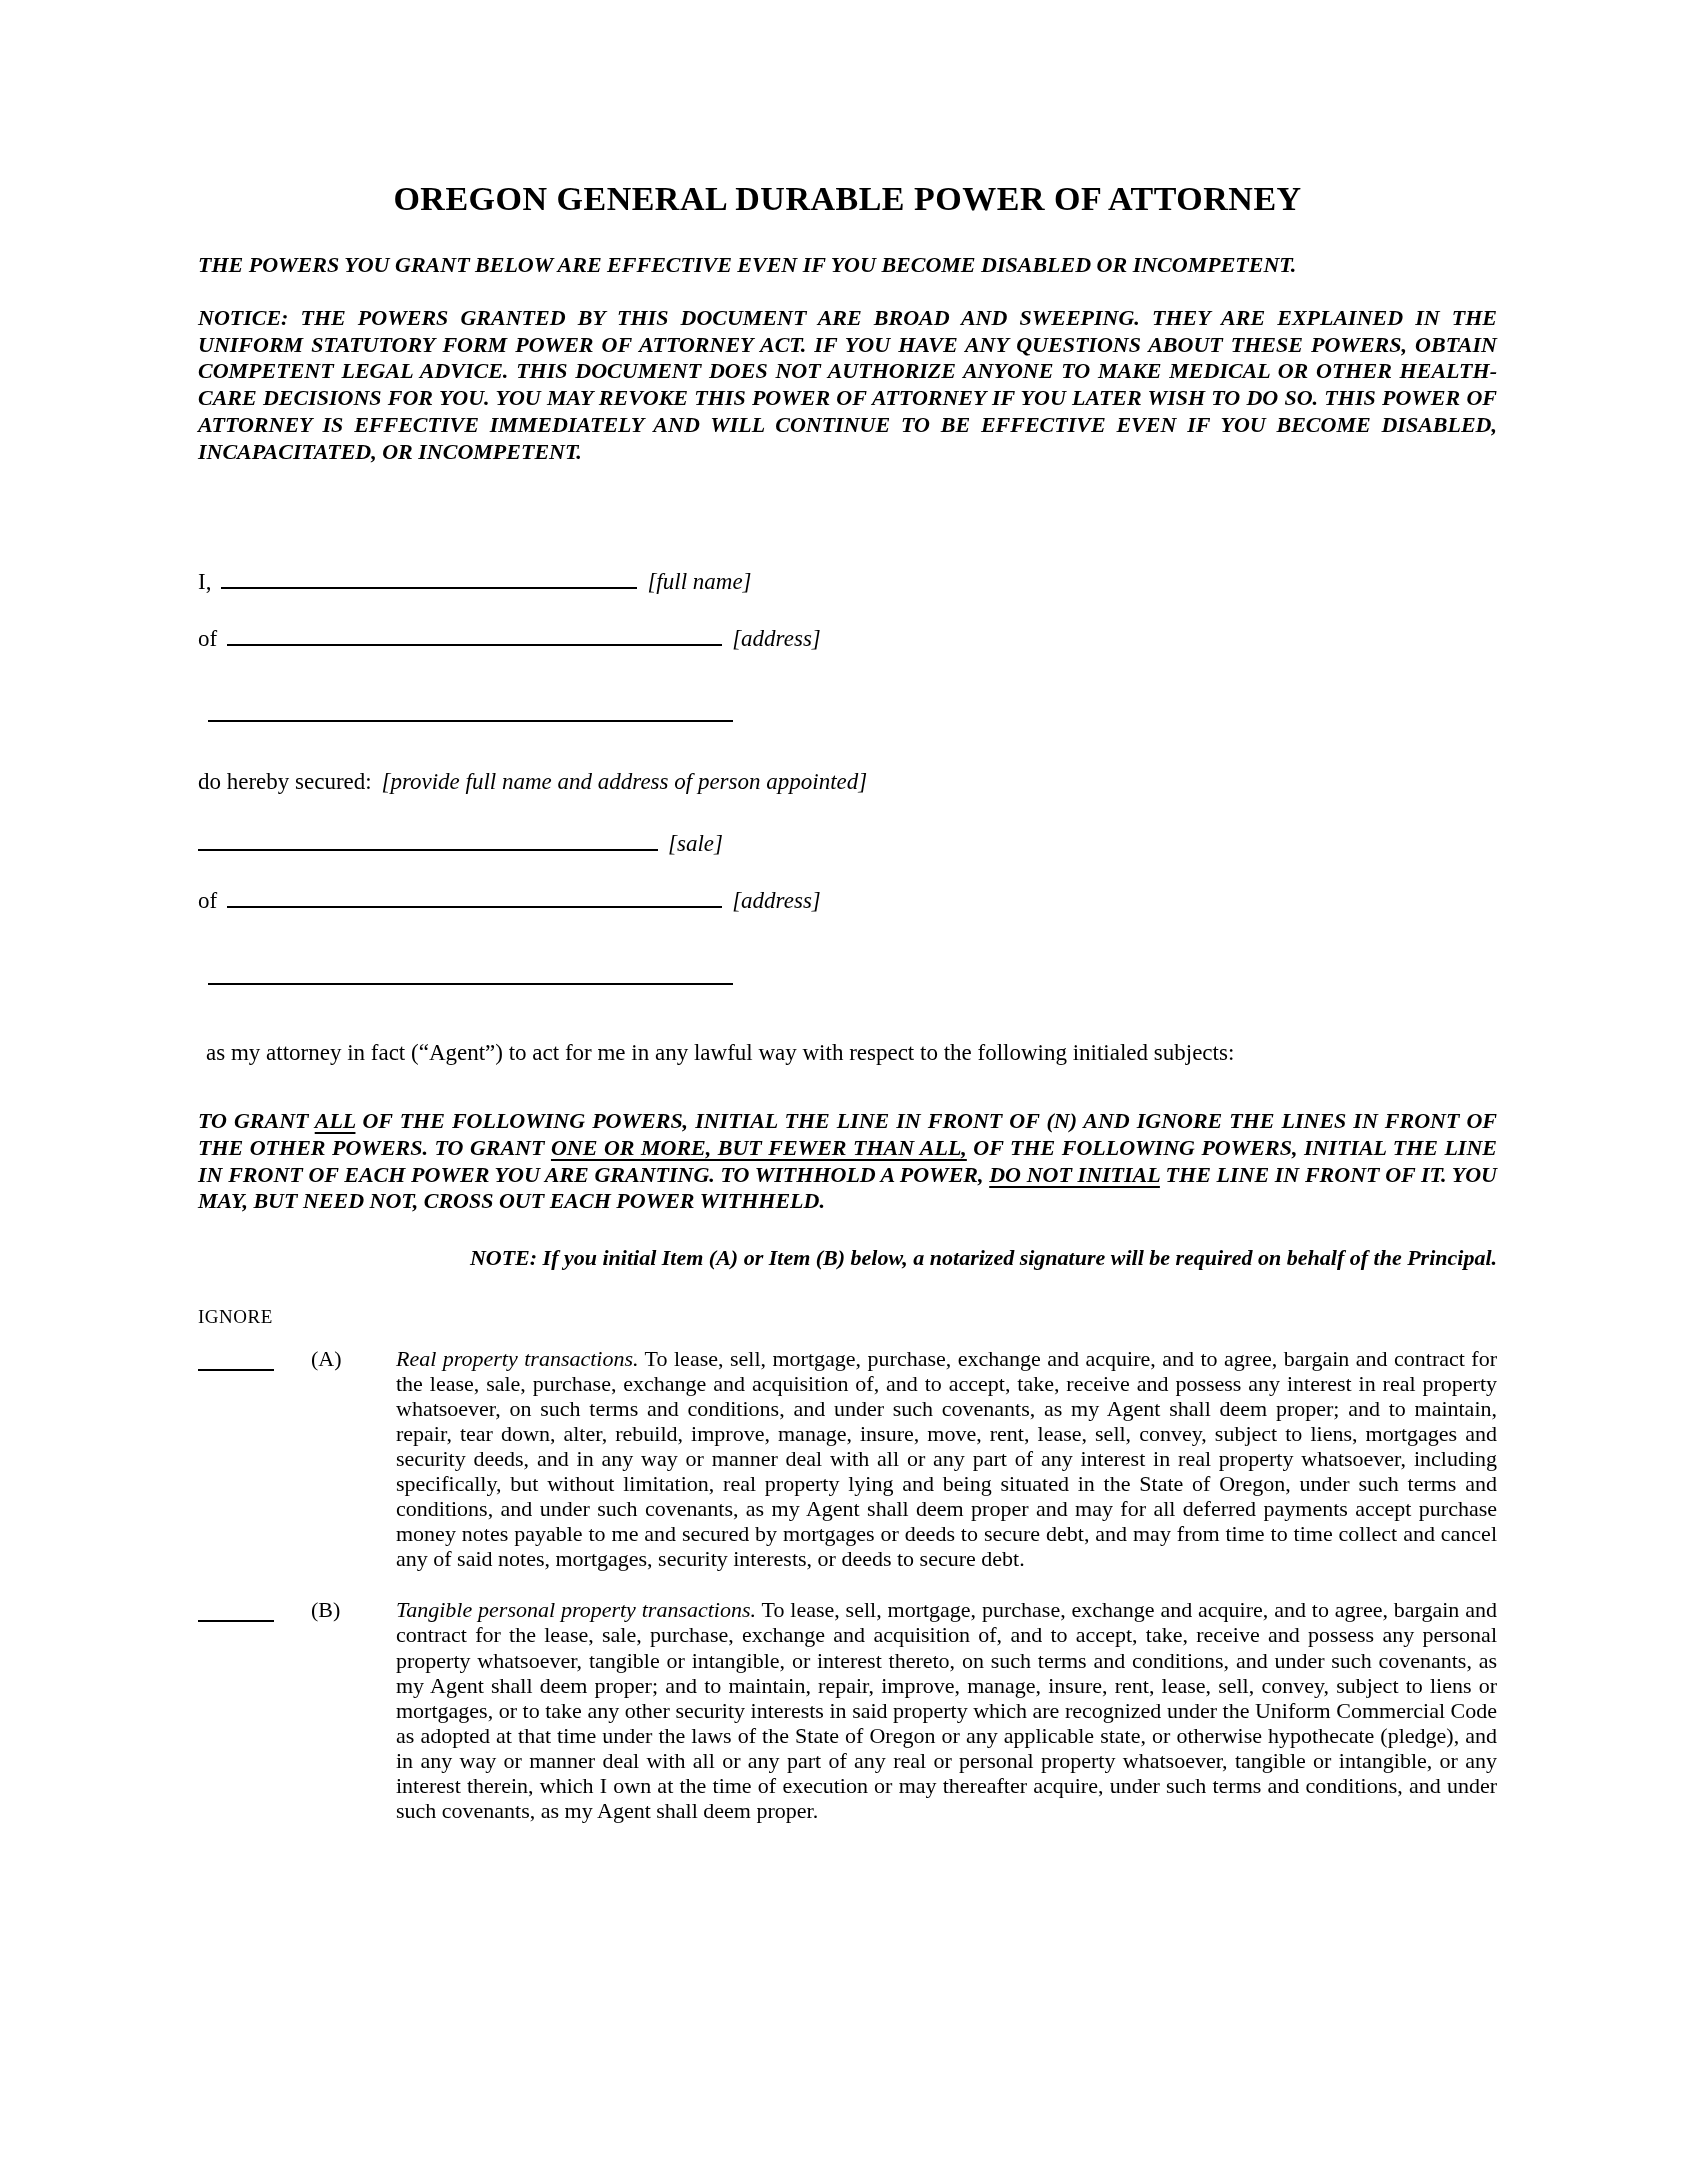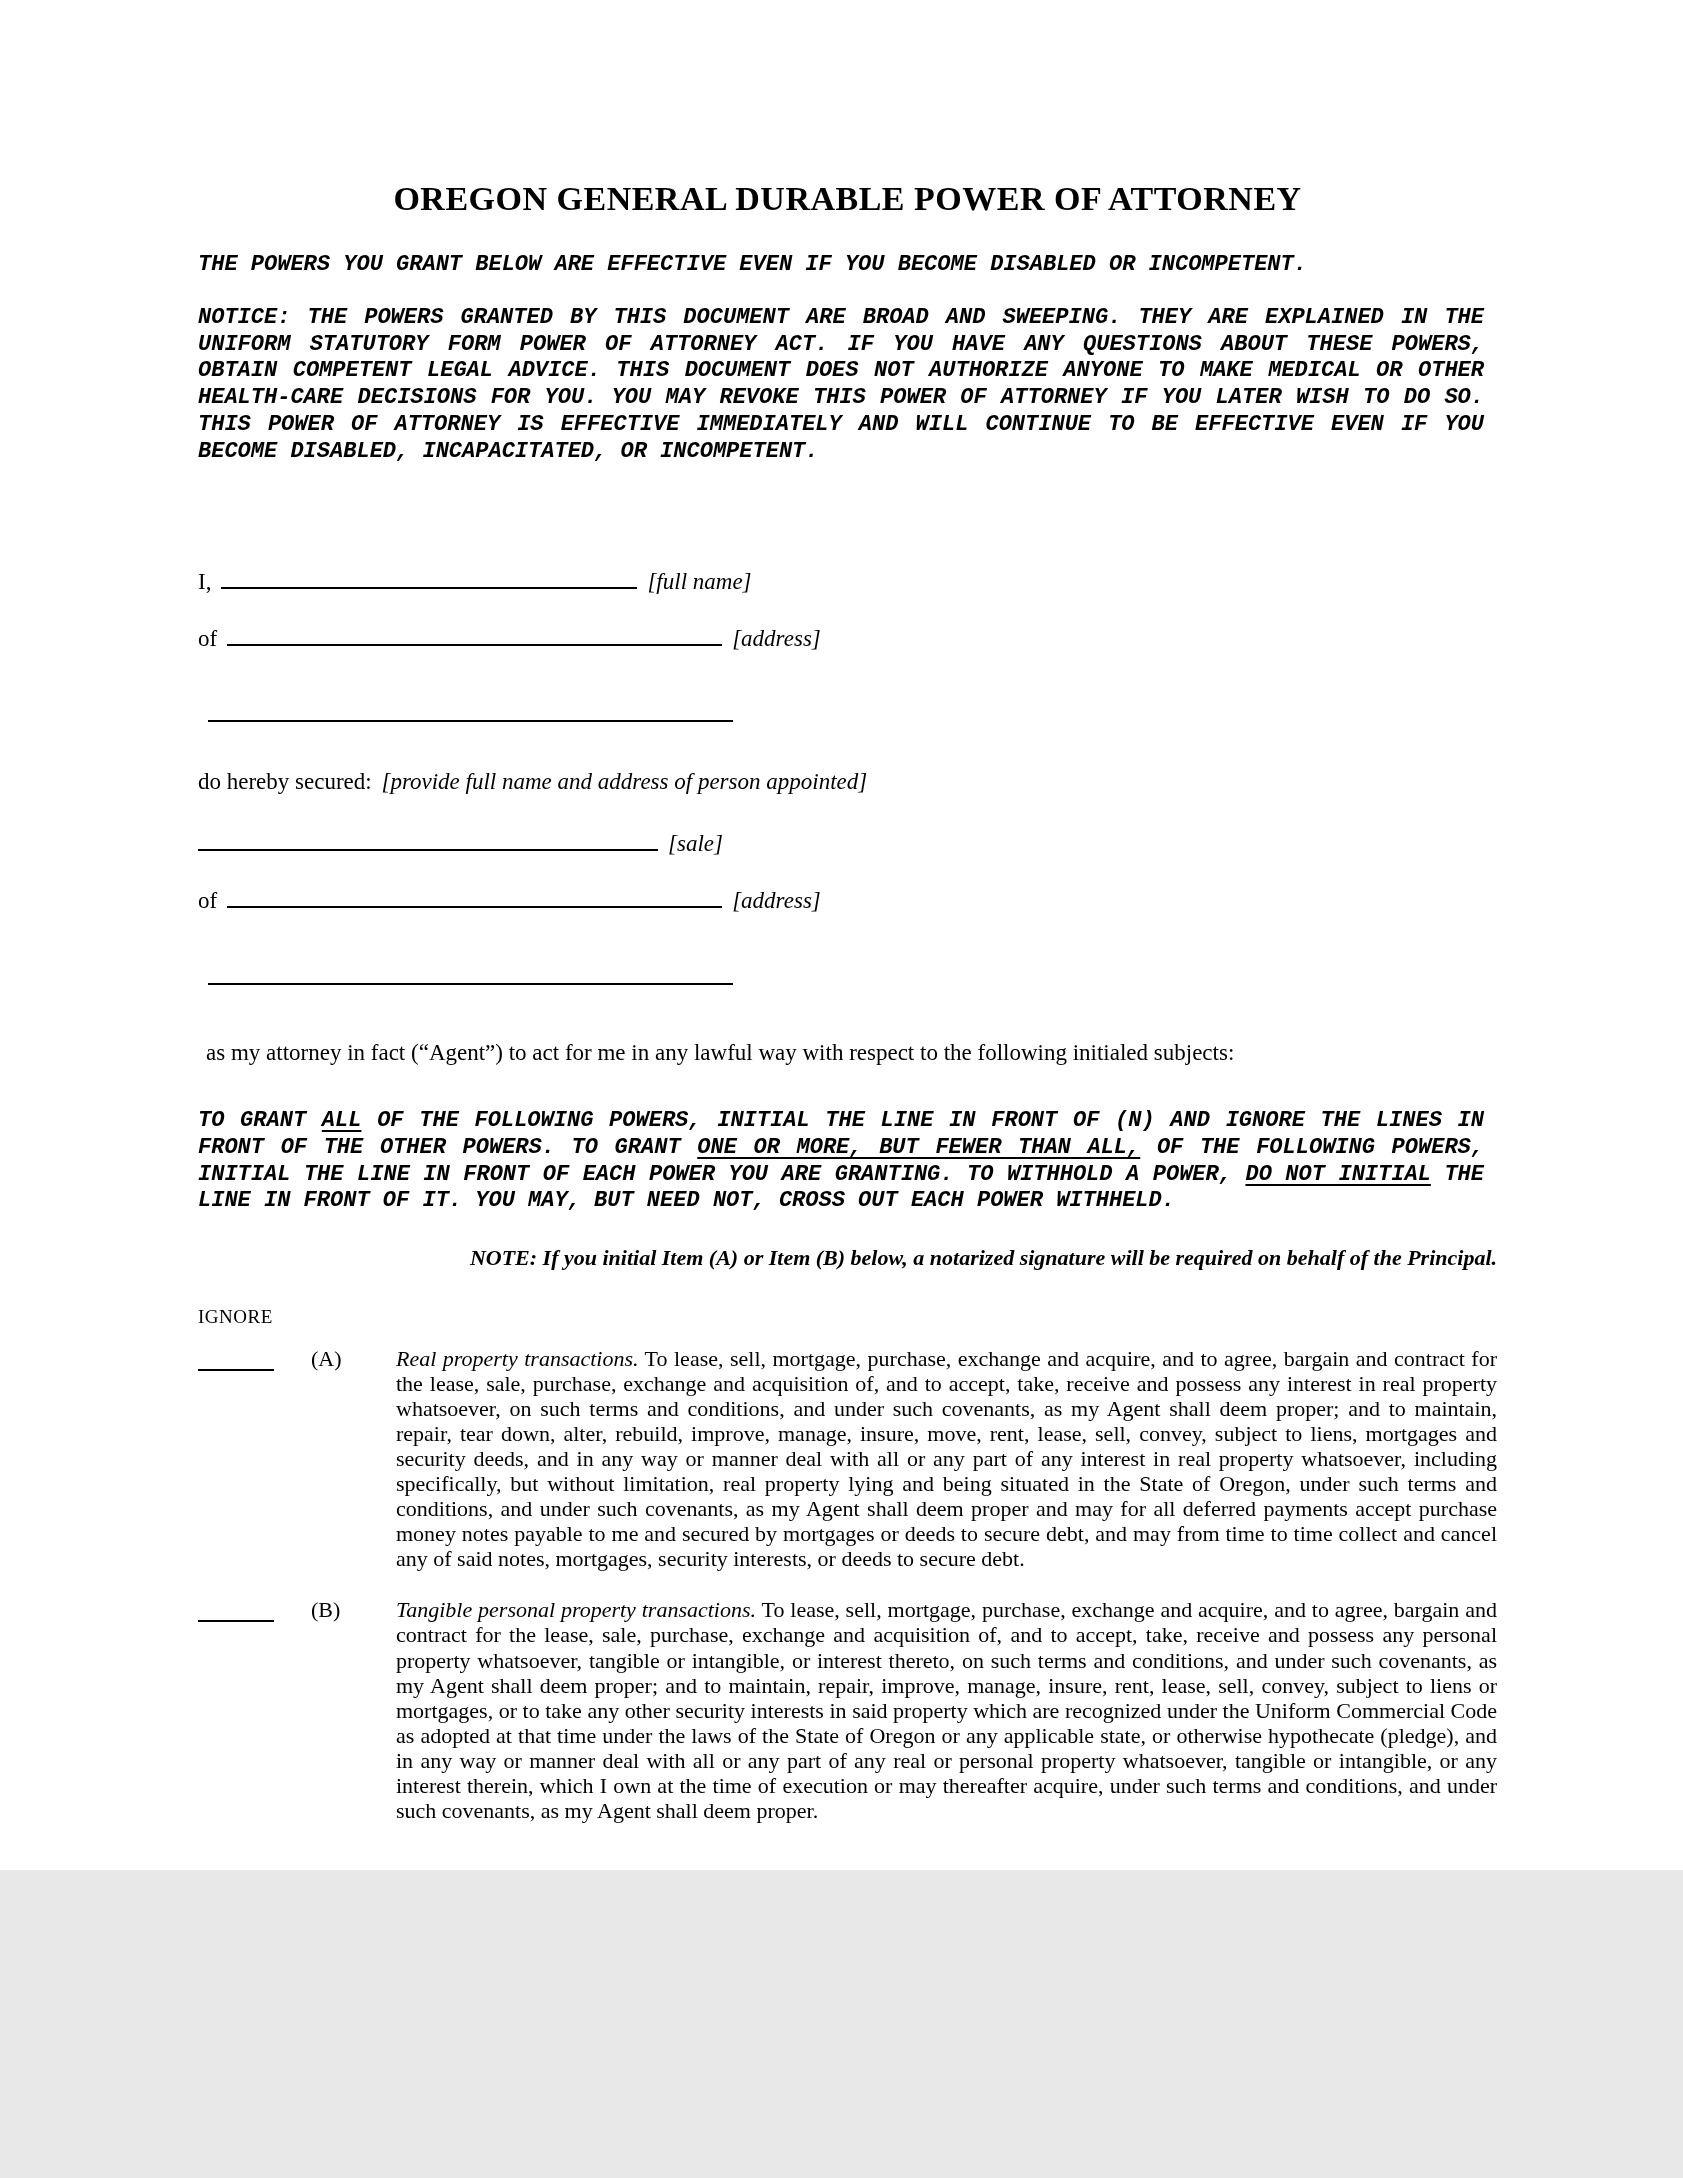--- a/index.html
+++ b/index.html
@@ -1,19 +1,19 @@
 <!DOCTYPE html>
 <html><head>
 <meta charset="utf-8">
 <style>
   html, body { margin: 0; padding: 0; background: #e8e8e8; }
   .page {
     position: relative;
     width: 1683px;
-    height: 1870px;
+    height: 2178px;
     margin: 0 auto;
     background: #ffffff;
     color: #000000;
     font-family: "Liberation Serif", "DejaVu Serif", serif;
     box-sizing: border-box;
     padding: 180px 186px 59px 198px;
     overflow: hidden;
   }
   .doc-title {
     text-align: center;
@@ -21,22 +21,21 @@
     font-size: 34px;
     letter-spacing: 0.5px;
     margin: 0 0 34px 0;
   }
   .caps-italic {
     font-style: italic;
     font-weight: bold;
     font-size: 22px;
     line-height: 1.22;
     text-align: justify;
-    margin: 0 13px 26px 0;
-    font-family: Liberation Mono, monospace;
+    margin: 0 0 26px 0;
   }
   .notice-para { margin-bottom: 97px; }
   .fill-row {
     font-size: 23px;
     line-height: 1.2;
     margin: 0 0 24px 0;
     white-space: nowrap;
   }
   .blank {
     display: inline-block;

